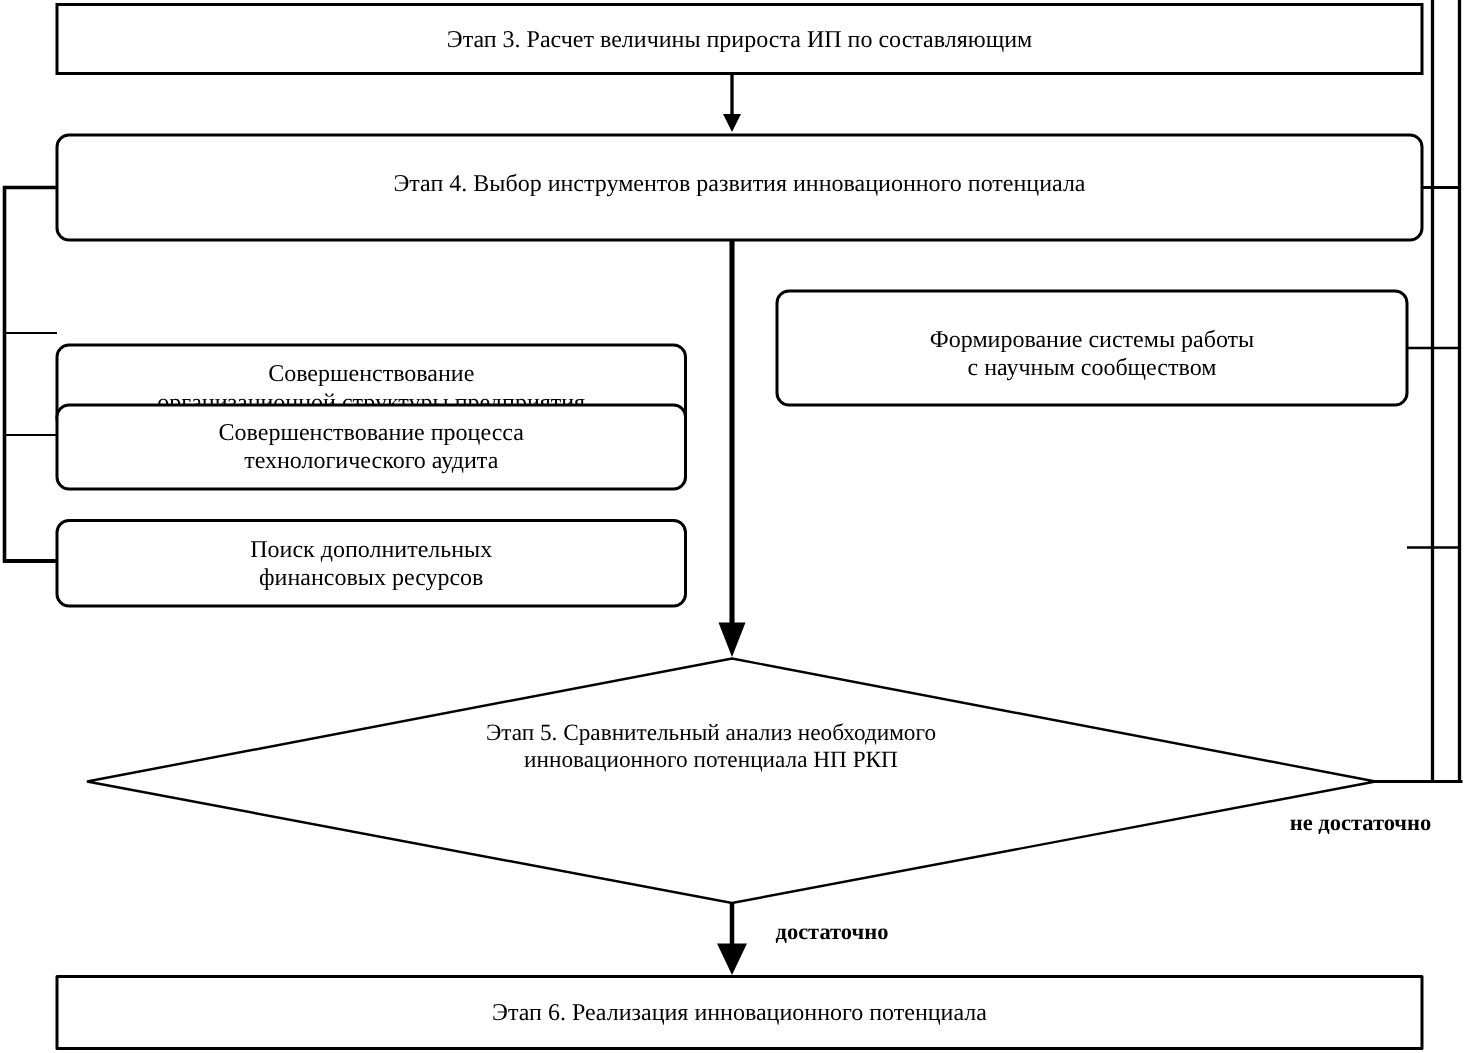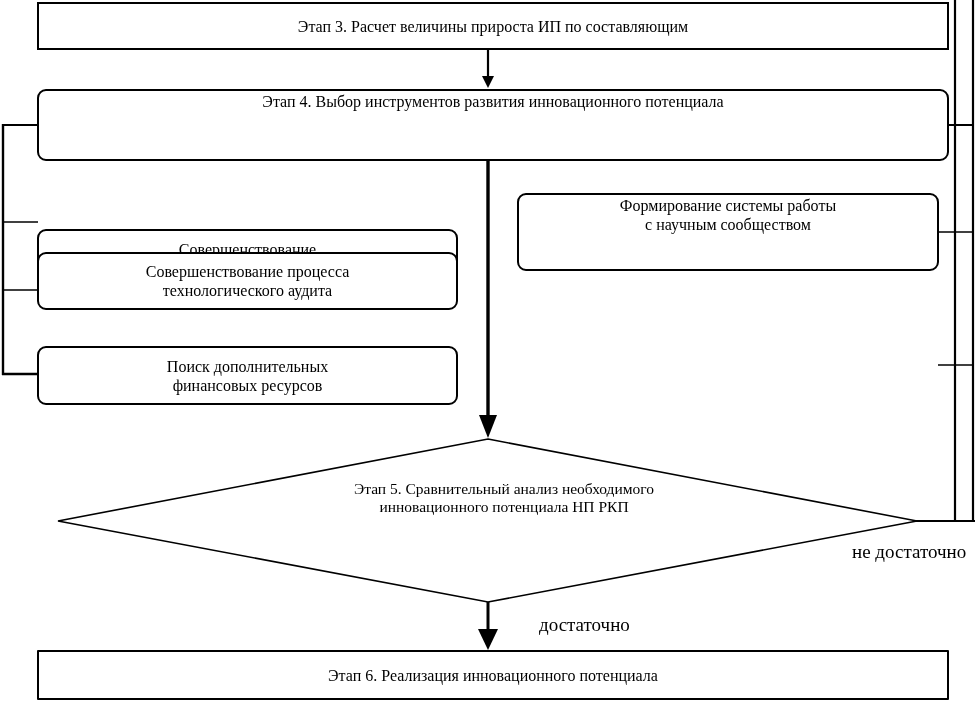--- a/index.html
+++ b/index.html
@@ -15,30 +15,30 @@
     text-align:center;
   }
   .v-center { align-items:center; }
   .v-top    { align-items:flex-start; }
   .rounded  { border-radius:9px; }
   .rounded-sm { border-radius:1px; }
   .box-label {
     white-space:pre-line; font-size:16px; line-height:19px; display:block;
     width:100%; padding:0 6px;
   }
-  .pt8 { padding-top:1px; }
+  .pt8 { padding-top:22px; }
   .diamond-label {
-    position:absolute; left:254px; top:480px; width:500px; text-align:center;
+    position:absolute; left:224px; top:480px; width:500px; text-align:center;
     font-size:15.5px; line-height:18px; white-space:pre-line;
   }
   .edge-label {
-    position:absolute; font-size:19px; font-weight:normal; white-space:nowrap;
+    position:absolute; font-size:15px; font-weight:bold; white-space:nowrap;
   }
   .edge-label.insufficient { left:852px; top:541px; width:110px; text-align:center; }
-  .edge-label.sufficient   { left:539px; top:614px; }
+  .edge-label.sufficient   { left:517px; top:614px; }
 </style>
 </head>
 <body>
 
 <div class="canvas">
 
   <svg class="wires" viewBox="0 0 976 702">
 
     <polygon points="488,439 917,521 488,602 58,521" fill="#ffffff" stroke="#000000" stroke-width="1.6"></polygon>
 
@@ -71,21 +71,21 @@
 
   <div class="node v-top rounded" style="left:37px; top:89px; width:912px; height:72px;">
     <span class="box-label pt8">Этап 4. Выбор инструментов развития инновационного потенциала</span>
   </div>
 
   <div class="node v-center rounded" style="left:37px; top:193px; width:421px; height:59px;margin-top:36px;">
     <span class="box-label">Совершенствование
 организационной структуры предприятия</span>
   </div>
 
-  <div class="node v-center rounded" style="left:37px; top:252px; width:421px; height:58px;justify-content:center;">
+  <div class="node v-center rounded" style="left:37px; top:269px; width:421px; height:58px;justify-content:center;">
     <span class="box-label">Совершенствование процесса
 технологического аудита</span>
   </div>
 
   <div class="node v-center rounded" style="left:37px; top:346px; width:421px; height:59px;">
     <span class="box-label">Поиск дополнительных
 финансовых ресурсов</span>
   </div>
 
   <div class="node v-top rounded" style="left:517px; top:193px; width:422px; height:78px;">

